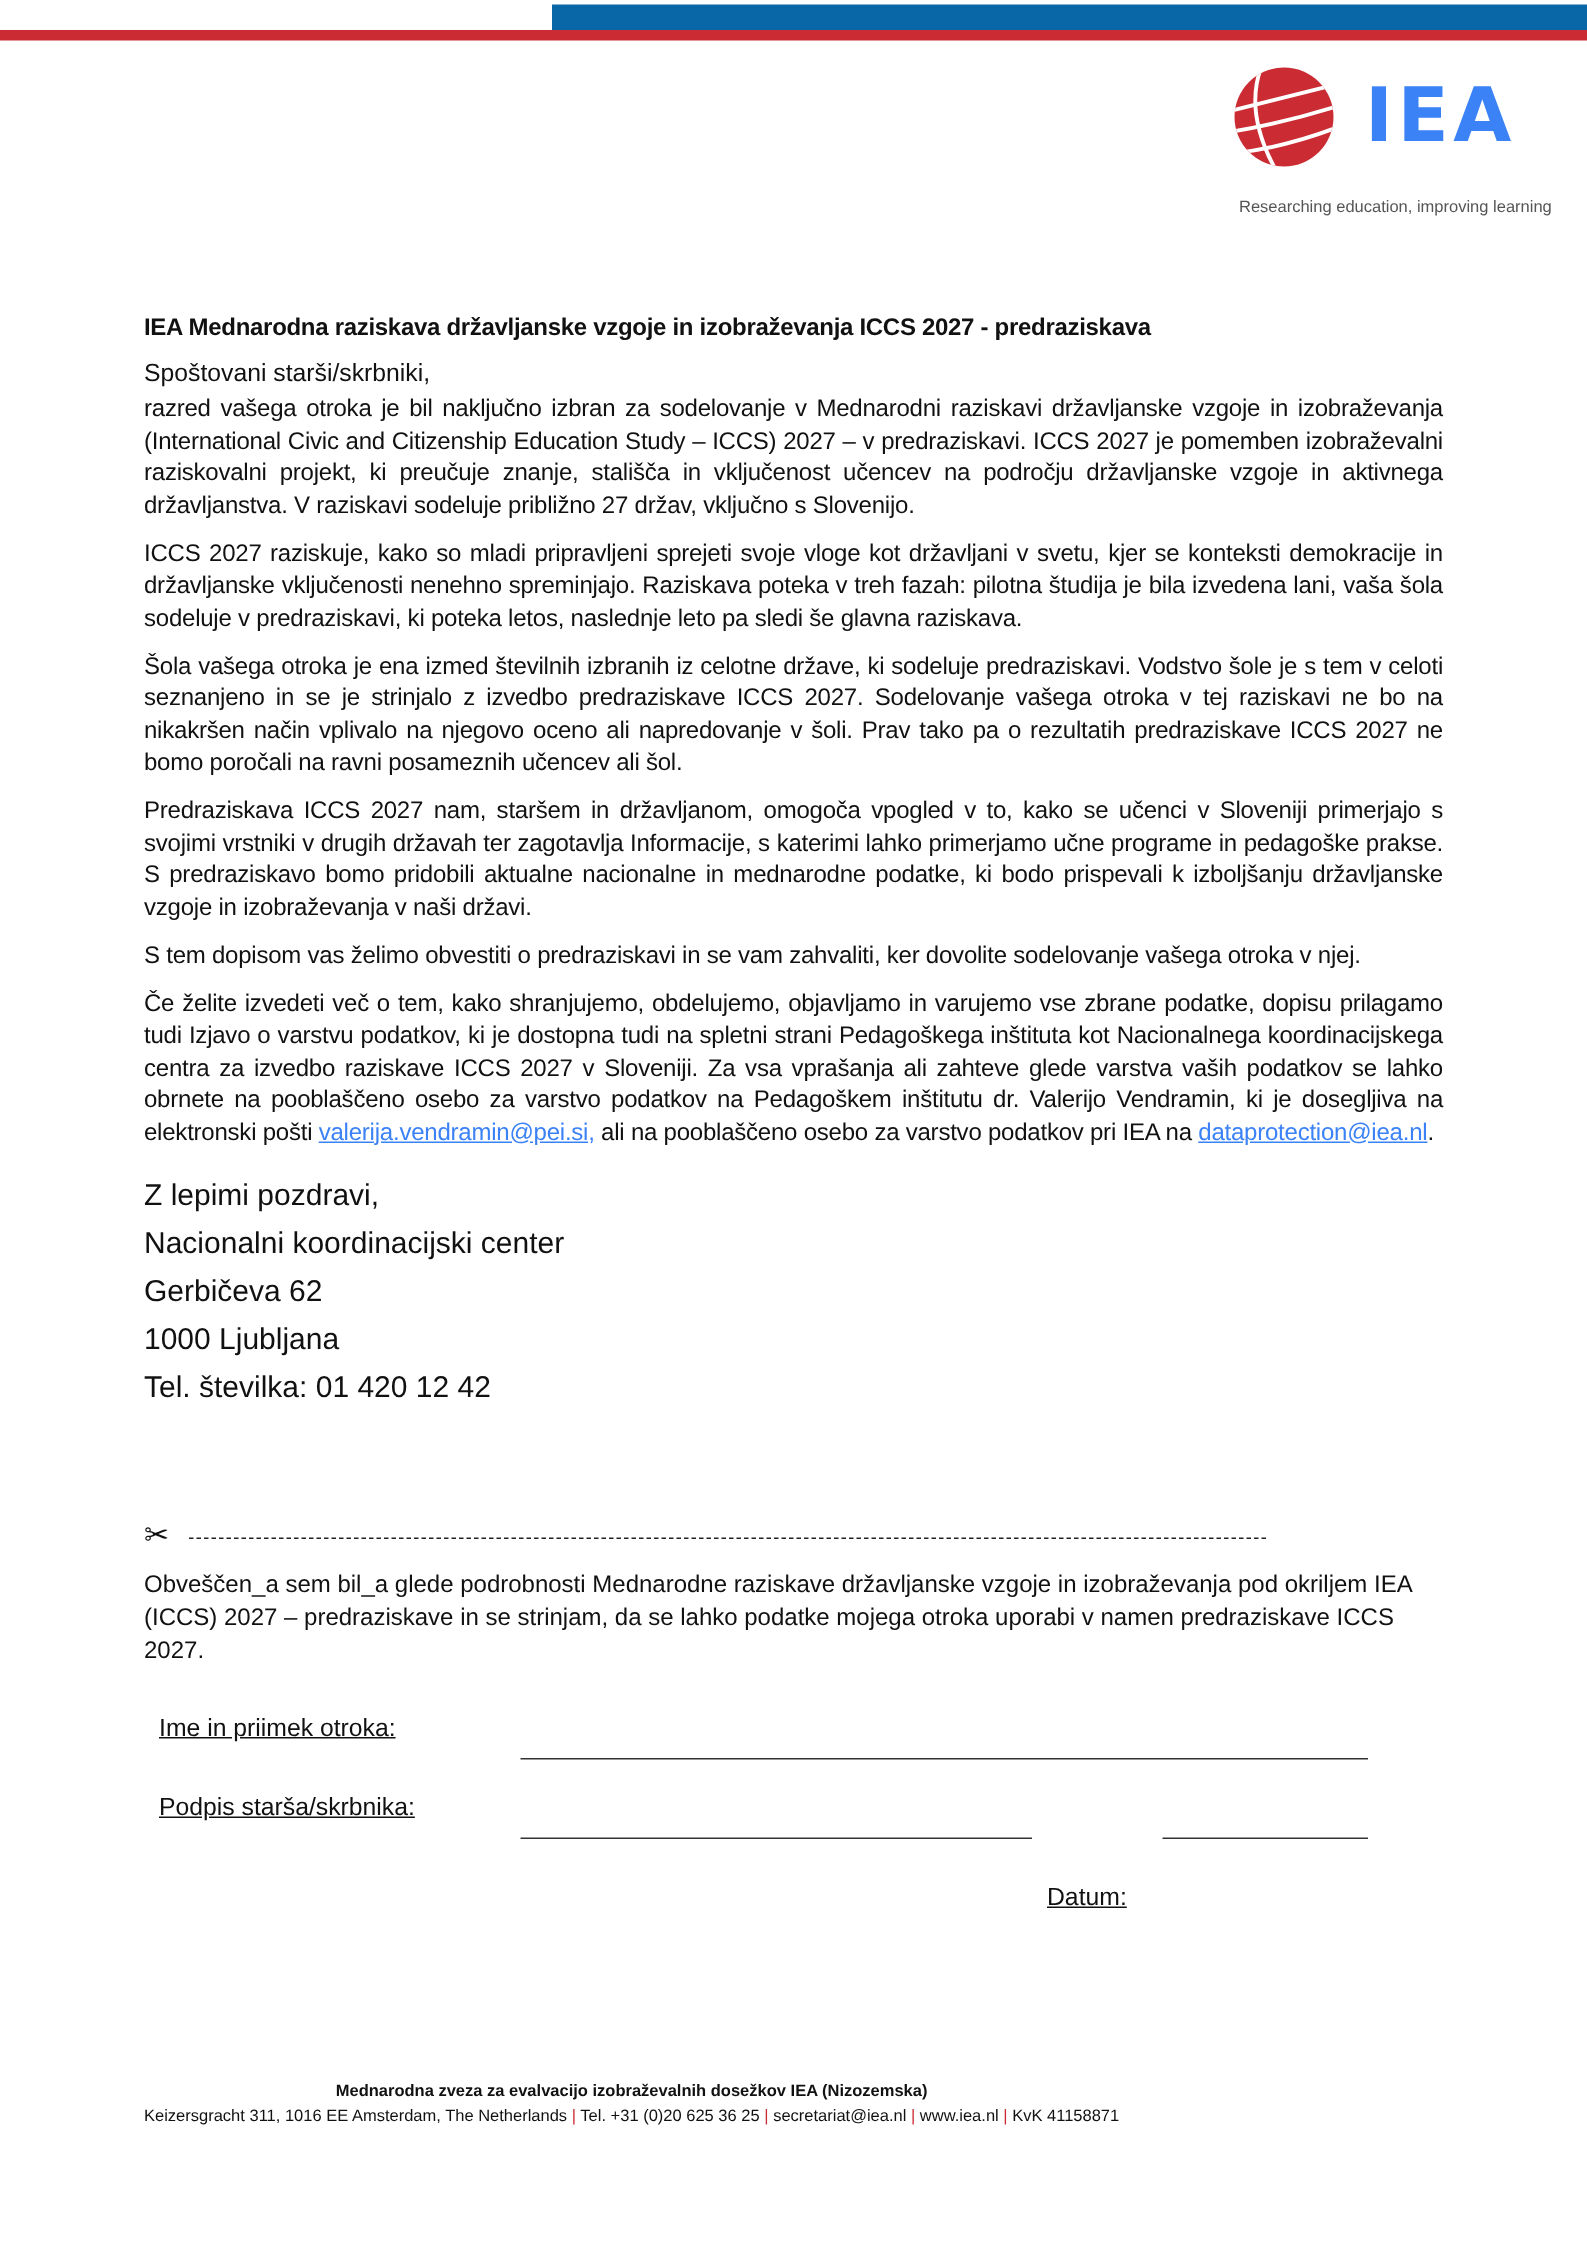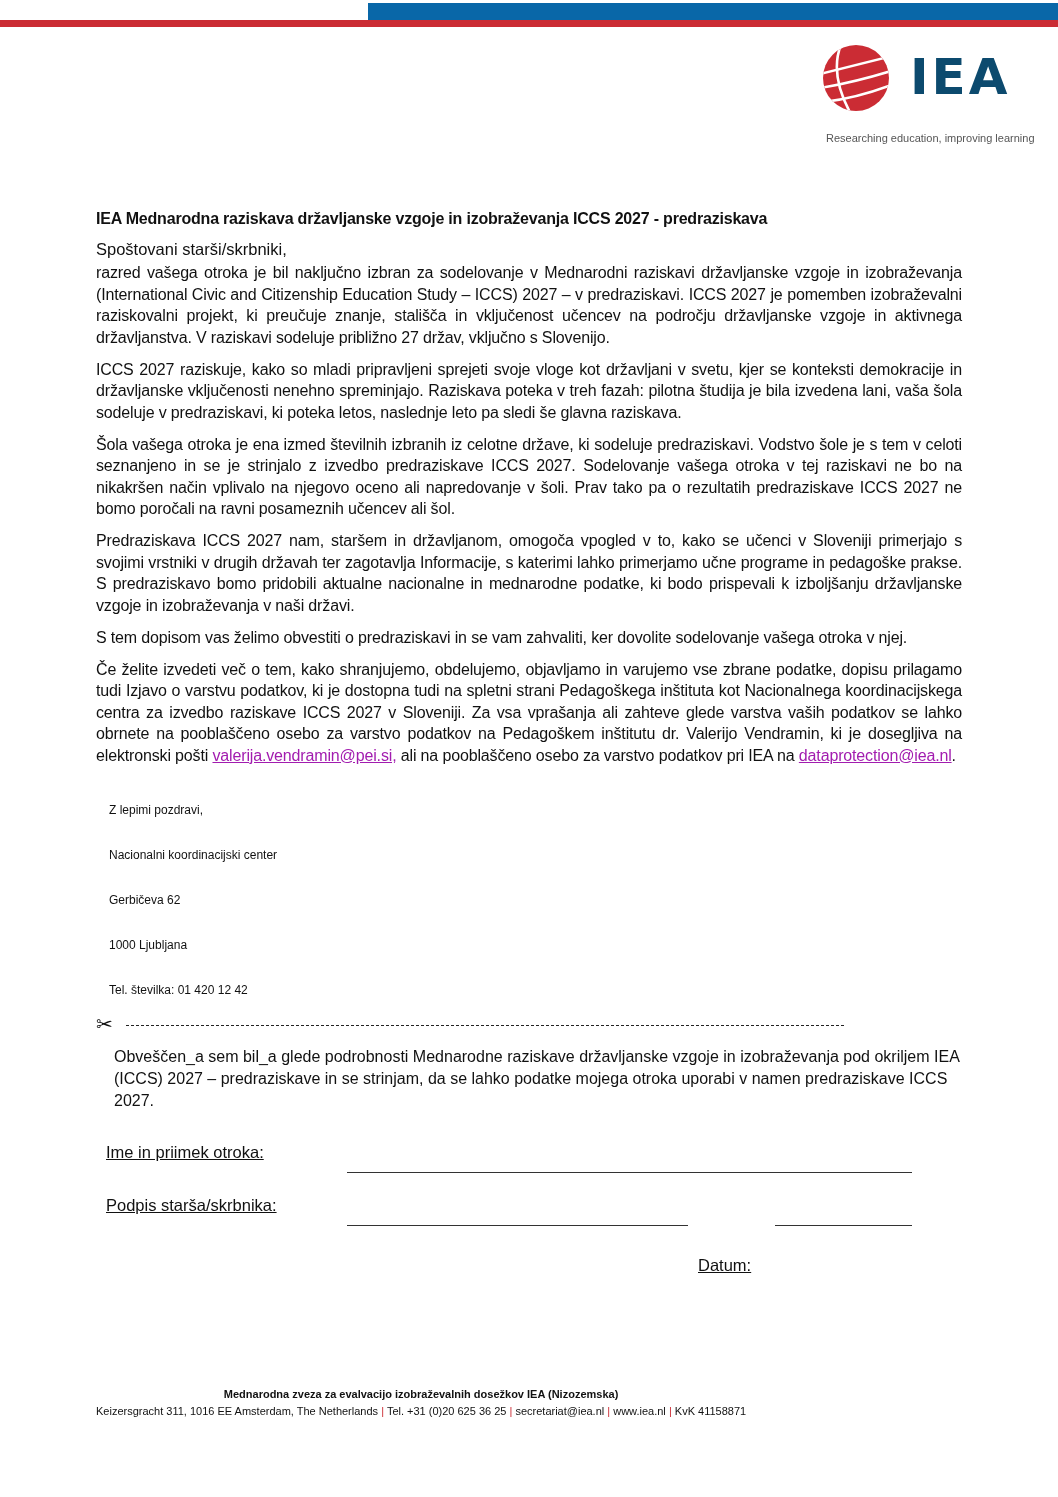--- a/index.html
+++ b/index.html
@@ -8,47 +8,47 @@
     font-family: "Liberation Sans", "DejaVu Sans", sans-serif;
     color: #111111;
   }
   .bar-blue { position: absolute; left: 368px; top: 3px; width: 690px; height: 17px; background: #0967a8; }
   .bar-red { position: absolute; left: 0; top: 20px; width: 1058px; height: 7px; background: #cb2c34; }
 
   .logo { position: absolute; left: 822px; top: 44px; width: 200px; height: 100px; }
   .logo svg.globe { position: absolute; left: 0; top: 0; width: 68px; height: 68px; }
   .logo .iea-text {
     position: absolute; left: 88px; top: 8px; font-size: 50px; font-weight: bold;
-    color: #0c4a6e; letter-spacing: 3px; line-height: 50px;
+    color: #3b82f6; letter-spacing: 3px; line-height: 50px;
     font-family: "DejaVu Sans", sans-serif;
   }
   .logo .tagline {
     position: absolute; left: 4px; top: 88px; font-size: 11px; 
     color: #555555; white-space: nowrap;
   }
 
   .content { position: absolute; left: 96px; top: 198px; width: 866px; }
   .title { font-size: 16px; font-weight: bold; margin: 12px 0 12px 0; letter-spacing: -0.2px; white-space: nowrap; }
   .salutation { font-size: 16.5px; margin: 0 0 3px 0; }
   .para {
     font-size: 16px; line-height: 21.5px; text-align: justify; margin: 0 0 10.5px 0;
     letter-spacing: -0.15px;
   }
-  .para a { color: #a21caf; text-decoration: underline; margin-top: 28px; }
+  .para a { color: #3b82f6; text-decoration: underline; margin-top: 28px; }
 
-  .sig { font-size: 12px; margin: 13px; line-height: 32px; }
+  .sig { font-size: 20px; margin: 0; line-height: 32px; }
 
   .cutline { position: absolute; left: 96px; top: 1014px; width: 760px; height: 22px; }
   .cutline .scissors { position: absolute; left: 0; top: -1px; font-size: 20px; line-height: 22px; }
   .cutline .dashes {
     position: absolute; left: 30px; top: 11px; width: 718px; height: 0;
     border-top: 1px dashed #222222;
   }
 
-  .consent { position: absolute; left: 96px; top: 1046px; width: 866px; font-size: 16px; line-height: 22px; margin-left: 18px; }
+  .consent { position: absolute; left: 96px; top: 1046px; width: 866px; font-size: 16px; line-height: 22px; }
 
   .form-label { position: absolute; font-size: 16.5px; text-decoration: underline; }
   .form-line { position: absolute; height: 0; border-top: 1.5px solid #333333; }
 
   .footer { position: absolute; left: 96px; top: 1386px; font-size: 11px; line-height: 17px; text-align: center; }
   .footer .org { font-weight: bold; }
   .footer .sep { color: #cb2c34; }
 </style>
 </head>
 <body>

